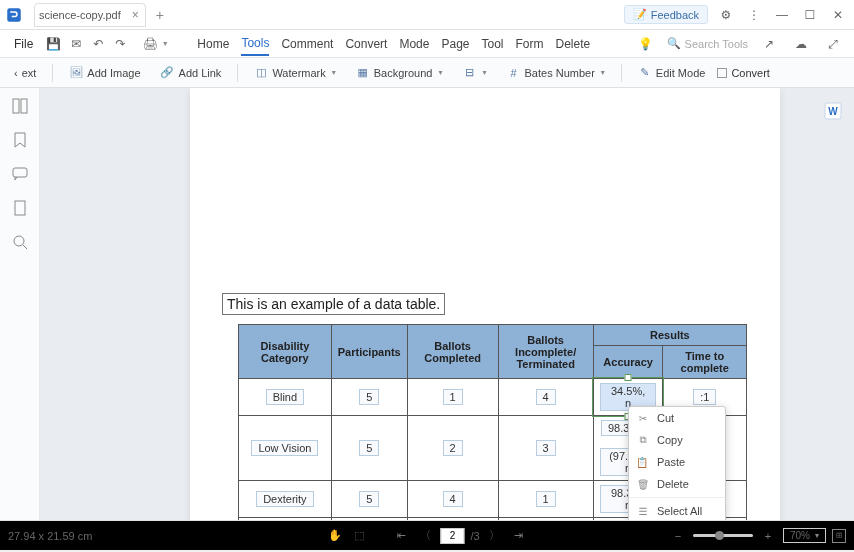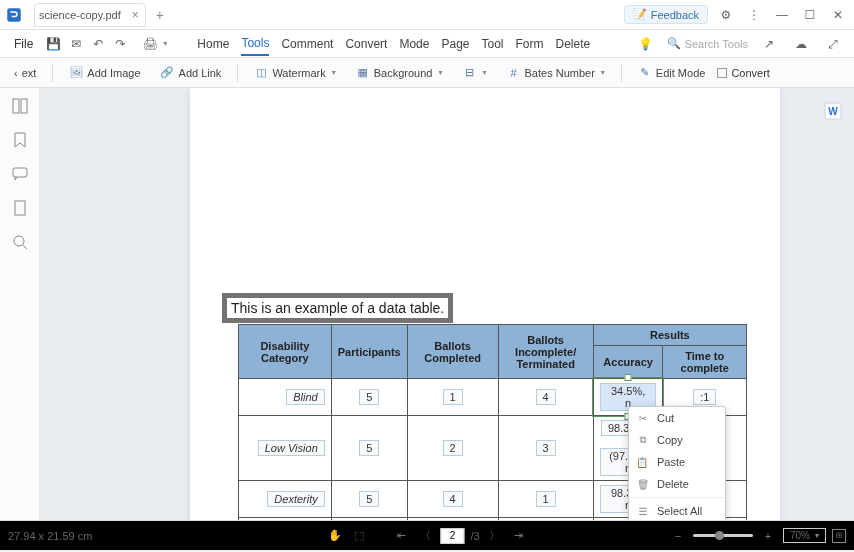--- a/index.html
+++ b/index.html
@@ -43,27 +43,27 @@
 .expand-tab { position: absolute; top: 300px; width: 10px; height: 30px; background: #f0f0f0; border: 1px solid #ddd; display: flex; align-items: center; justify-content: center; font-size: 8px; color: #888; cursor: pointer; }
 .expand-left { left: 40px; border-left: none; border-radius: 0 3px 3px 0; }
 .expand-right { right: 0; border-right: none; border-radius: 3px 0 0 3px; }
 
 .canvas { flex: 1; background: #e9edf2; position: relative; overflow: hidden; }
 .page { position: absolute; left: 150px; top: 0; width: 590px; height: 440px; background: #fff; box-shadow: 0 2px 8px rgba(0,0,0,0.1); }
 .page-deco { position: absolute; right: 12px; top: 14px; width: 18px; height: 18px; }
 
 
 .doc-title { position: absolute; left: 180px; top: 185px; border: 1px solid #acc4e2; padding: 2px 4px; font-size: 14px; font-weight: bold; color: #5178a6; background: rgba(200,215,235,0.3); }
-.doc-sub { position: absolute; left: 182px; top: 205px; border: 5px solid #737373; padding: 2px 4px; font-size: 14px; color: #222; }
+.doc-sub { position: absolute; left: 182px; top: 205px; border: 1px solid #737373; padding: 2px 4px; font-size: 14px; color: #222; }
 .dtable { position: absolute; left: 198px; top: 236px; border-collapse: collapse; width: 509px; font-size: 11px; }
 .dtable th, .dtable td { border: 1px solid #555; padding: 4px 6px; text-align: center; }
 .dtable th { background: #8eb1d6; color: #222; font-weight: bold; }
 .dtable .hdr-tall { height: 48px; }
 .dtable td { background: #fff; }
-.dtable td.lbl { text-align: right; font-style: italic; }
+.dtable td.lbl { text-align: center; }
 .valbox { display: inline-block; border: 1px solid #b8cce0; padding: 1px 6px; background: rgba(220,230,245,0.2); }
 .sel-cell { position: relative; }
 .sel-handles { position: absolute; inset: -2px; border: 1px solid #5c9a5c; pointer-events: none; }
 .sel-handles::before, .sel-handles::after { content: ''; position: absolute; width: 5px; height: 5px; background: #fff; border: 1px solid #5c9a5c; }
 .sel-handles::before { left: 50%; top: -4px; transform: translateX(-50%); }
 .sel-handles::after { left: 50%; bottom: -4px; transform: translateX(-50%); }
 
 
 .ctx { position: absolute; left: 588px; top: 318px; width: 98px; background: #fff; border: 1px solid #ccc; box-shadow: 0 2px 10px rgba(0,0,0,0.2); border-radius: 3px; font-size: 11px; z-index: 20; }
 .ctx-item { display: flex; align-items: center; gap: 8px; padding: 5px 8px; cursor: pointer; color: #444; }

